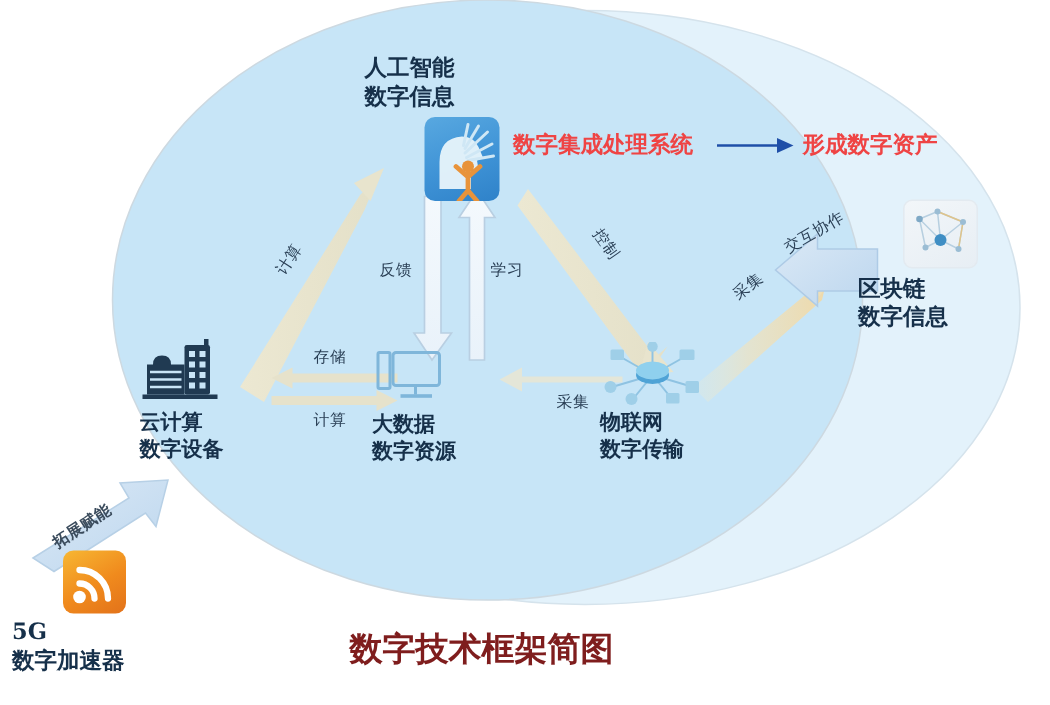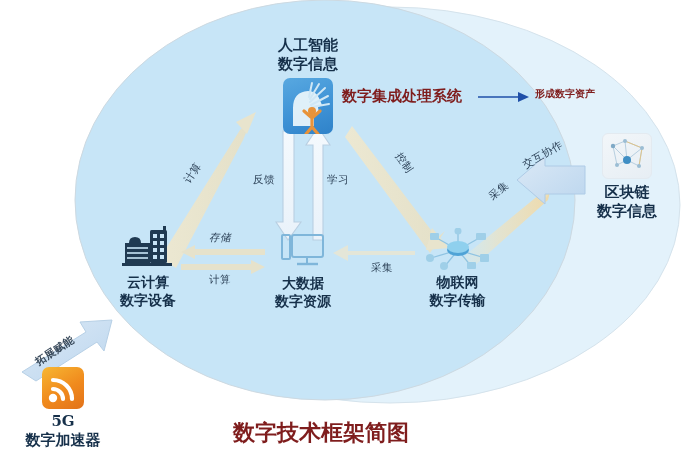--- a/index.html
+++ b/index.html
@@ -7,35 +7,35 @@
   body{
     width:700px;height:470px;
     background:#ffffff;
     font-family:"DejaVu Sans","Liberation Sans",sans-serif;
     overflow:hidden;
     position:relative;
   }
   #stage{position:absolute;left:0;top:0;width:700px;height:470px;}
   svg.layer{position:absolute;left:0;top:0;width:700px;height:470px;}
 
-  .node{position:absolute;text-align:center;}
+  .node{position:absolute;}
   .node .label{
     color:#16304a;font-weight:bold;line-height:1.25;white-space:nowrap;
   }
   .icon-box{margin:0 auto;}
 
   
   .arrow-label{
     position:absolute;color:#2a3f55;font-size:10.5px;
     white-space:nowrap;letter-spacing:.5px;
   }
 
   
   .blue-head{
-    position:absolute;color:#7f1d1d;font-weight:bold;
+    position:absolute;color:#ef4444;font-weight:bold;
     white-space:nowrap;
   }
 
   .title{
     position:absolute;color:#7f1d1d;font-weight:bold;white-space:nowrap;
   }
 
   
   .ai-icon{
     width:50px;height:56px;border-radius:7px;
@@ -139,40 +139,40 @@
   <div class="arrow-label" style="left:182px;top:166px;transform:rotate(-57deg);">计算</div>
 
   <div class="arrow-label" style="left:253px;top:173px;">反馈</div>
 
   <div class="arrow-label" style="left:327px;top:173px;">学习</div>
 
   <div class="arrow-label" style="left:393px;top:156px;transform:rotate(55deg);">控制</div>
 
   <div class="arrow-label" style="left:488px;top:184px;transform:rotate(-38deg);">采集</div>
 
-  <div class="arrow-label" style="left:209px;top:231px;font-style:italic;">存储</div>
+  <div class="arrow-label" style="left:209px;top:231px;">存储</div>
 
   <div class="arrow-label" style="left:209px;top:273px;">计算</div>
 
   <div class="arrow-label" style="left:371px;top:261px;">采集</div>
 
   <div class="arrow-label" style="left:521px;top:148px;transform:rotate(-30deg);">交互协作</div>
 
   <div class="arrow-label" style="left:33px;top:344px;transform:rotate(-33deg);font-weight:bold;color:#3a4b5c;">拓展赋能</div>
 
   <div class="blue-head" style="left:342px;top:87px;font-size:15px;">数字集成处理系统</div>
 
   <svg class="layer" viewBox="0 0 700 470" style="pointer-events:none;">
     <g>
       <line x1="478" y1="97" x2="518" y2="97" stroke="#1f4fa8" stroke-width="1.6"></line>
       <polygon points="518,92 529,97 518,102" fill="#1f4fa8"></polygon>
     </g>
   </svg>
 
-  <div class="blue-head" style="left:535px;top:87px;font-size:10px;">形成数字资产</div>
+  <div class="blue-head" style="left:535px;top:87px;font-size:15px;">形成数字资产</div>
 
   <div class="node" style="left:243px;top:36px;width:130px;">
     <div class="label" style="font-size:15px;">人工智能</div>
     <div class="label" style="font-size:15px;margin-bottom:4px;">数字信息</div>
     <div class="ai-icon icon-box">
       <svg width="50" height="56" viewBox="0 0 50 56">
 
         <path d="M10 48 L10 30 Q10 14 25 13 Q33 13 36 20 L39 27 L35 29 L36 35 L31 35 L31 48 Z" fill="#e8f4fb" opacity=".95"></path>
 
         <g stroke="#cfe7f5" stroke-width="2" fill="none" stroke-linecap="round">

